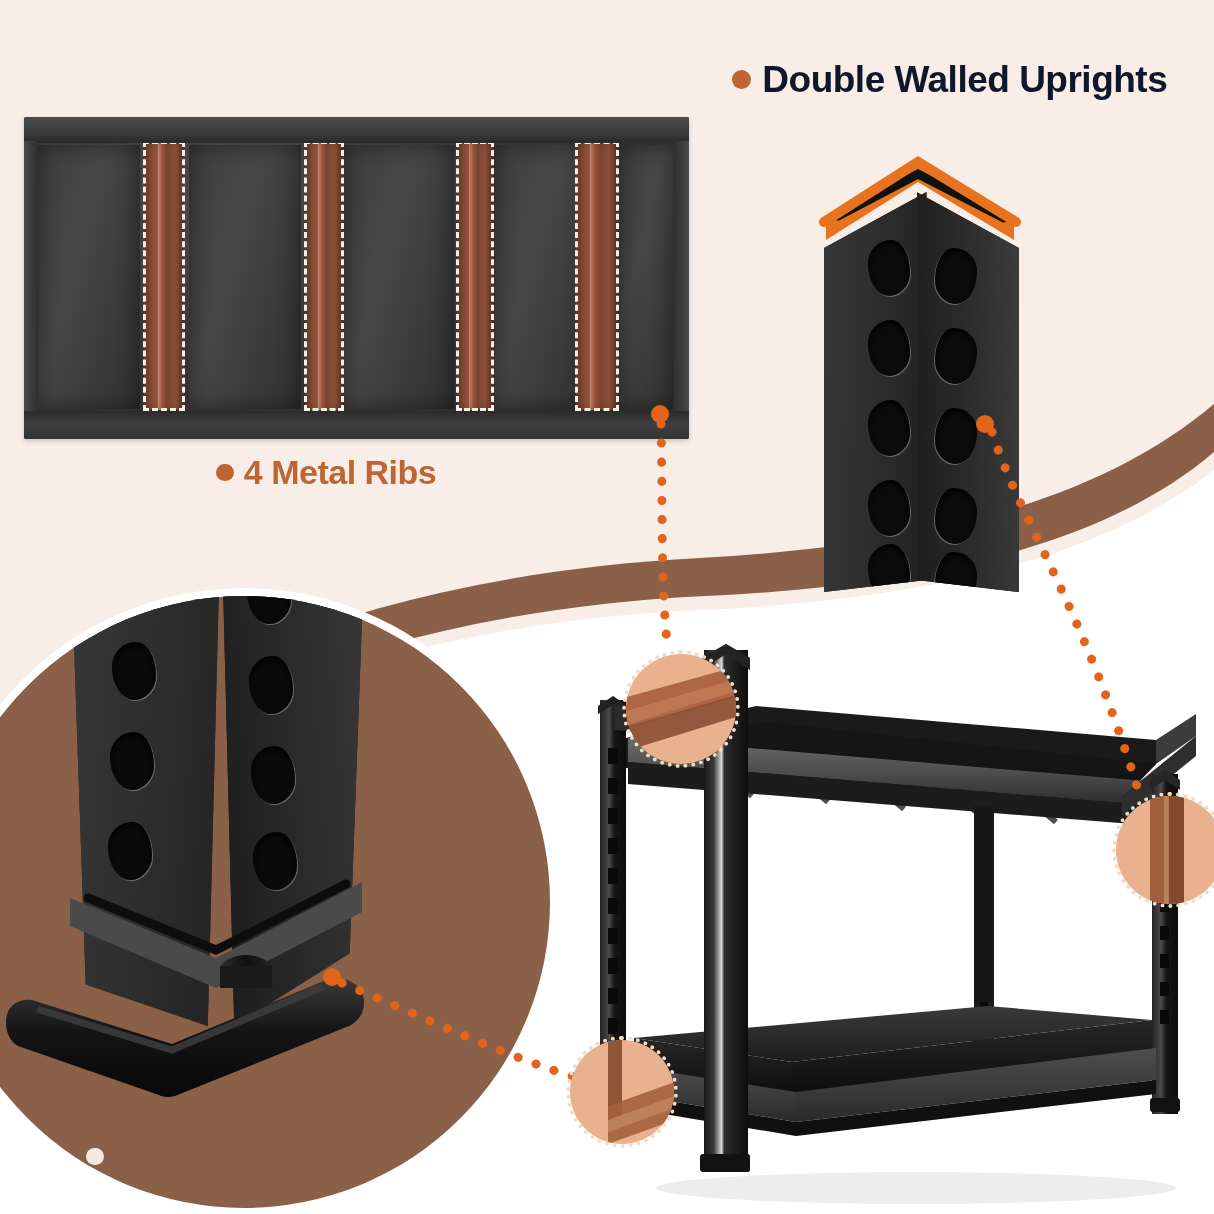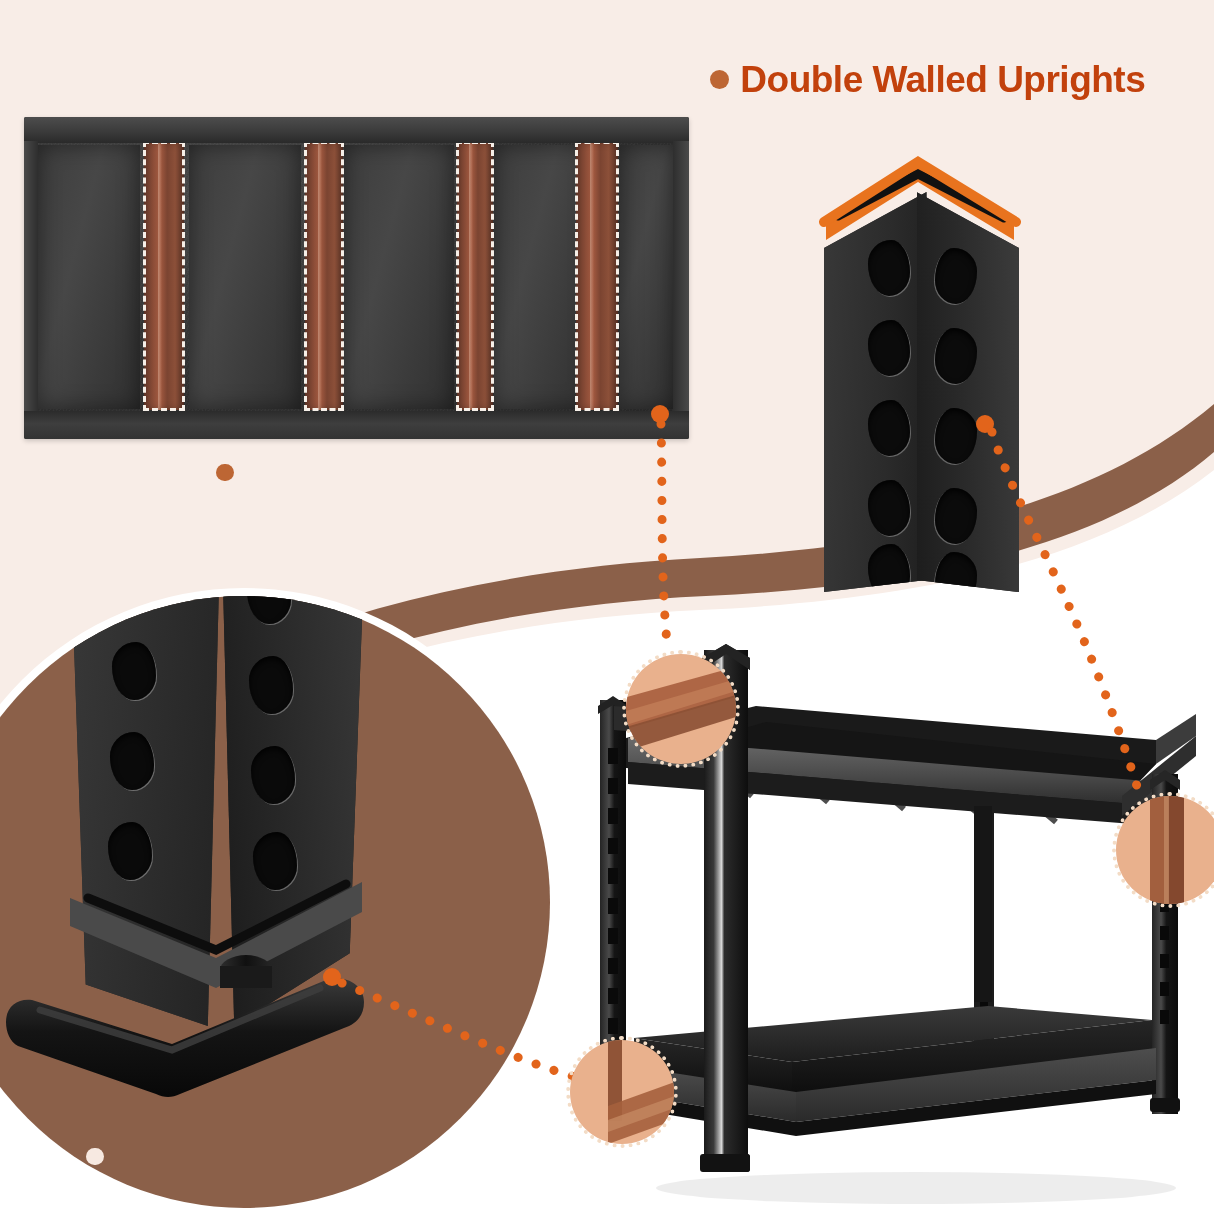--- a/index.html
+++ b/index.html
@@ -24,23 +24,23 @@
     line-height:1.18;
   }
   .heading .bullet{
     display:inline-block;
     width:.52em;height:.52em;
     border-radius:50%;
     vertical-align:.08em;
     margin-right:.30em;
   }
   #h-uprights{
-    left:710px;top:58px;
+    left:732px;top:58px;
     font-size:37px;
-    color:#c2410c;
+    color:#0f172a;
   }
   #h-uprights .bullet{background:#BD6634;}
   #h-ribs{
     left:216px;top:452px;
     font-size:34px;
     color:#BD6634;
   }
   #h-ribs .bullet{background:#BD6634;}
   #h-stable{
     left:86px;top:1096px;
@@ -461,20 +461,20 @@
       <path d="M 38,66 L 110,40 L 110,78 L 38,104 Z" fill="#A5603D" opacity=".9"></path>
       <path d="M 38,80 L 110,54 L 110,66 L 38,92 Z" fill="#C58A63" opacity=".75"></path>
     </svg>
   </div>
 
   <div class="heading" id="h-uprights">
     <span class="bullet"></span><span>Double Walled Uprights</span>
   </div>
 
   <div class="heading" id="h-ribs">
-    <span class="bullet"></span>
+    <span class="bullet"></span><span>4 Metal Ribs</span>
   </div>
 
   <div class="heading" id="h-stable">
     <span class="bullet"></span>
   </div>
 
 </div>
 
 </body></html>

